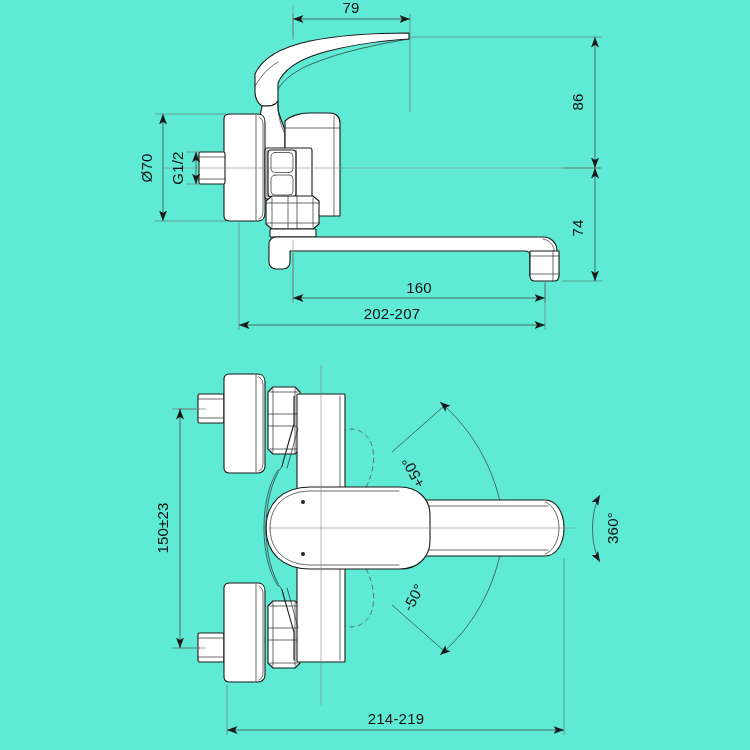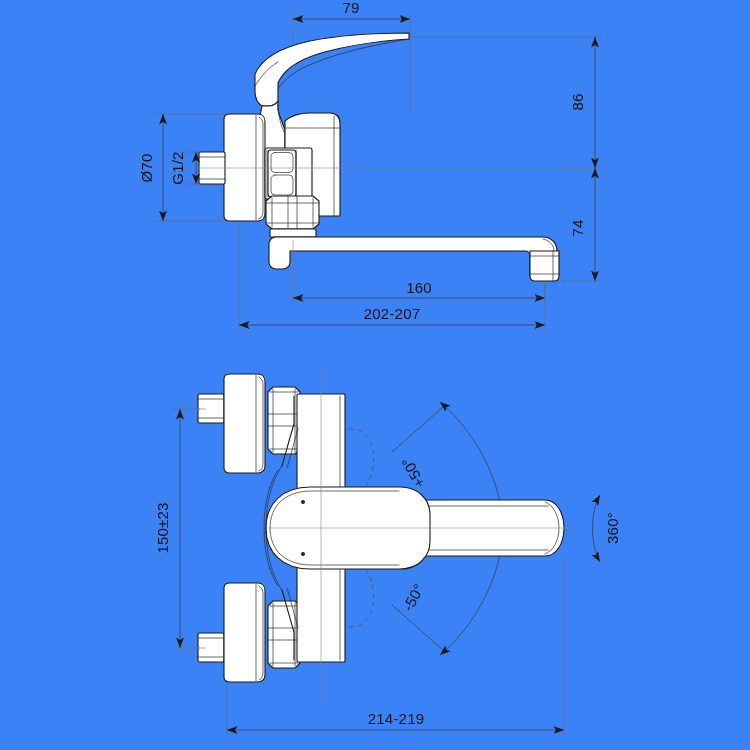--- a/index.html
+++ b/index.html
@@ -10,21 +10,21 @@
   body {
     width: 750px;
     height: 750px;
     font-family: "Liberation Sans", sans-serif;
     overflow: hidden;
   }
   #drawing-root {
     position: relative;
     width: 750px;
     height: 750px;
-    background: #3b82f6;
+    background: #5eead4;
   }
   svg.sheet {
     display: block;
     width: 750px;
     height: 750px;
   }
   .ln {
     fill: none;
     stroke: #1a1a1a;
     stroke-width: 1.1;

